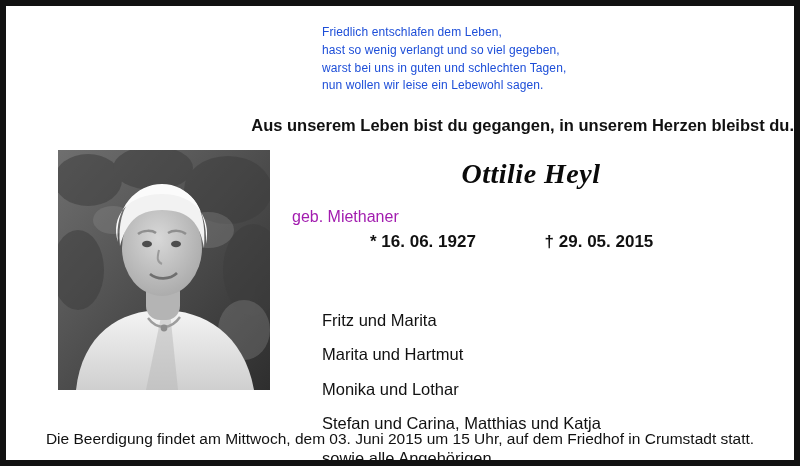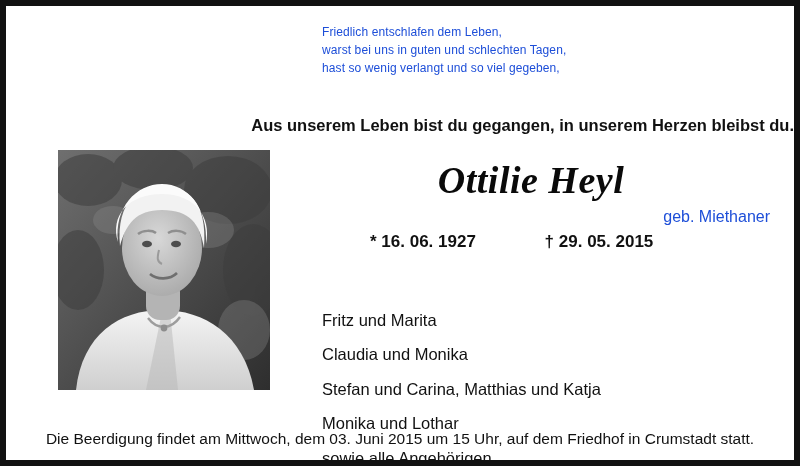--- a/index.html
+++ b/index.html
@@ -65,32 +65,32 @@
   
   .name {
     position: absolute;
     left: 286px;
     right: 24px;
     top: 152px;
     text-align: center;
     font-family: "Liberation Serif", serif;
     font-style: italic;
     font-weight: bold;
-    font-size: 38px;
+    font-size: 28px;
     letter-spacing: 0.5px;
     color: #0a0a0a;
   }
   .maiden {
     position: absolute;
     left: 286px;
     right: 24px;
     top: 202px;
-    text-align: right;
+    text-align: left;
     font-size: 16px;
-    color: #1d4ed8;
+    color: #a21caf;
   }
   .dates {
     position: absolute;
     left: 316px;
     right: 24px;
     top: 226px;
     font-size: 17px;
     font-weight: bold;
     color: #111111;
   }
@@ -128,22 +128,23 @@
   }
 </style>
 </head>
 <body>
 
 <div class="obituary">
   <div class="inner">
 
     <div class="poem">
       <div>Friedlich entschlafen dem Leben,</div>
+      <div>hast so wenig verlangt und so viel gegeben,</div>
       <div>warst bei uns in guten und schlechten Tagen,</div>
-      <div>hast so wenig verlangt und so viel gegeben,</div>
+      <div>nun wollen wir leise ein Lebewohl sagen.</div>
     </div>
 
     <div class="dedication">Aus unserem Leben bist du gegangen, in unserem Herzen bleibst du.</div>
 
     <div class="photo">
       <svg width="212" height="240" viewBox="0 0 212 240" xmlns="http://www.w3.org/2000/svg">
         <defs>
           <linearGradient id="bgGrad" x1="0" y1="0" x2="1" y2="1">
             <stop offset="0%" stop-color="#6f6f6f"></stop>
             <stop offset="55%" stop-color="#4a4a4a"></stop>
@@ -197,22 +198,22 @@
 
     <div class="name">Ottilie Heyl</div>
     <div class="maiden">geb. Miethaner</div>
     <div class="dates">
       <span class="birth">* 16. 06. 1927</span>
       <span class="death">† 29. 05. 2015</span>
     </div>
 
     <div class="family">
       <div>Fritz und Marita</div>
-      <div>Claudia und Monika</div>
+      <div>Marita und Hartmut</div>
+      <div>Monika und Lothar</div>
       <div>Stefan und Carina, Matthias und Katja</div>
-      <div>Monika und Lothar</div>
       <div>sowie alle Angehörigen</div>
     </div>
 
     <div class="footer">Die Beerdigung findet am Mittwoch, dem 03. Juni 2015 um 15 Uhr, auf dem Friedhof in Crumstadt statt.</div>
 
   </div>
 </div>
 
 </body></html>

